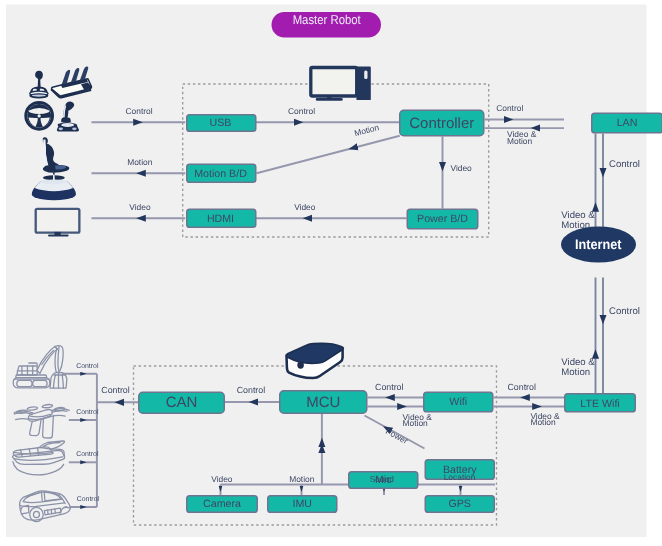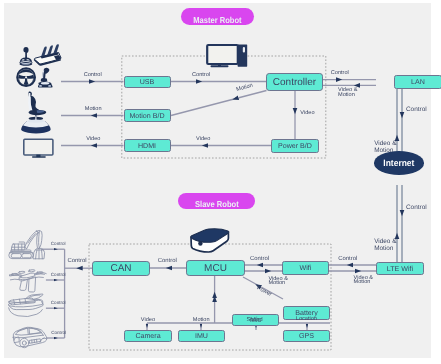--- a/index.html
+++ b/index.html
@@ -9,27 +9,27 @@
   #canvas{position:absolute;left:0;top:0;width:441px;height:364px;}
   #bg{position:absolute;left:4px;top:3px;width:427px;height:355px;background:#f0f0f0;}
   #wires{position:absolute;left:0;top:0;}
   #icons{position:absolute;left:0;top:0;}
   .lineart path,.lineart ellipse,.lineart circle{fill:none;stroke:#8b92a8;stroke-width:0.85;
       stroke-linejoin:round;stroke-linecap:round;}
   .dashbox{fill:none;stroke:#9a9a9a;stroke-width:0.9;stroke-dasharray:1.6 1.8;}
   .wire{stroke:#9597ad;stroke-width:1.3;fill:none;}
   .wireD{stroke:none;stroke-width:0;fill:none;}
   .wireV{stroke:#78879c;stroke-width:1.25;fill:none;}
-  .box{position:absolute;box-sizing:border-box;background:#5eead4;border:0.9px solid #6d7590;
+  .box{position:absolute;box-sizing:border-box;background:#14b8a6;border:0.9px solid #6d7590;
        border-radius:2.4px;display:flex;align-items:center;justify-content:center;
        color:#3d4764;font-size:7.1px;letter-spacing:0;}
   .box.big{font-size:10px;border-radius:3.2px;}
-  .pill{position:absolute;box-sizing:border-box;background:#d946ef;border-radius:11px;
-        display:flex;align-items:flex-end;justify-content:center;color:#eceff4;
-        font-size:8.6px;font-weight:700;letter-spacing:0;}
+  .pill{position:absolute;box-sizing:border-box;background:#a21caf;border-radius:11px;
+        display:flex;align-items:flex-start;justify-content:center;color:#eceff4;
+        font-size:8.6px;font-weight:400;letter-spacing:0;}
   .pill > span{display:inline-block;transform:scaleX(0.88);}
   .ellipse{position:absolute;box-sizing:border-box;background:#1f3864;border-radius:50%;
         display:flex;align-items:center;justify-content:center;color:#fff;
         font-size:9.2px;font-weight:700;}
   .ellipse > span{display:inline-block;transform:scaleX(0.92);}
   .elabel{position:absolute;color:#3d4764;font-size:5.6px;white-space:nowrap;line-height:4.7px;}
   .elabel.ml{white-space:normal;text-align:left;}
   .elabel.sm{font-size:4.6px;}
   .elabel.lg{font-size:6.4px;line-height:6.8px;}
   .elabel.md{font-size:5.9px;line-height:5.0px;}
@@ -361,23 +361,20 @@
   <div class="box" style="left:271px;top:139px;width:48px;height:14px">
       <span>Power B/D</span>
     </div>
   <div class="box" style="left:394px;top:75px;width:48px;height:14px">
       <span>LAN</span>
     </div>
 
   <div class="pill" style="left:181.3px;top:7.5px;width:73px;height:17.2px">
       <span>Master Robot</span>
     </div>
-  <div class="pill" style="left:178px;top:193.4px;width:77px;height:16px">
-      <span>Slave Robot</span>
-    </div>
   <div class="ellipse" style="left:374px;top:151px;width:50.4px;height:23.8px">
       <span>Internet</span>
     </div>
 
   <div class="box big" style="left:92px;top:261px;width:58px;height:15px">
       <span>CAN</span>
     </div>
   <div class="box" style="left:282px;top:261px;width:47px;height:14px">
       <span>Wifi</span>
     </div>

